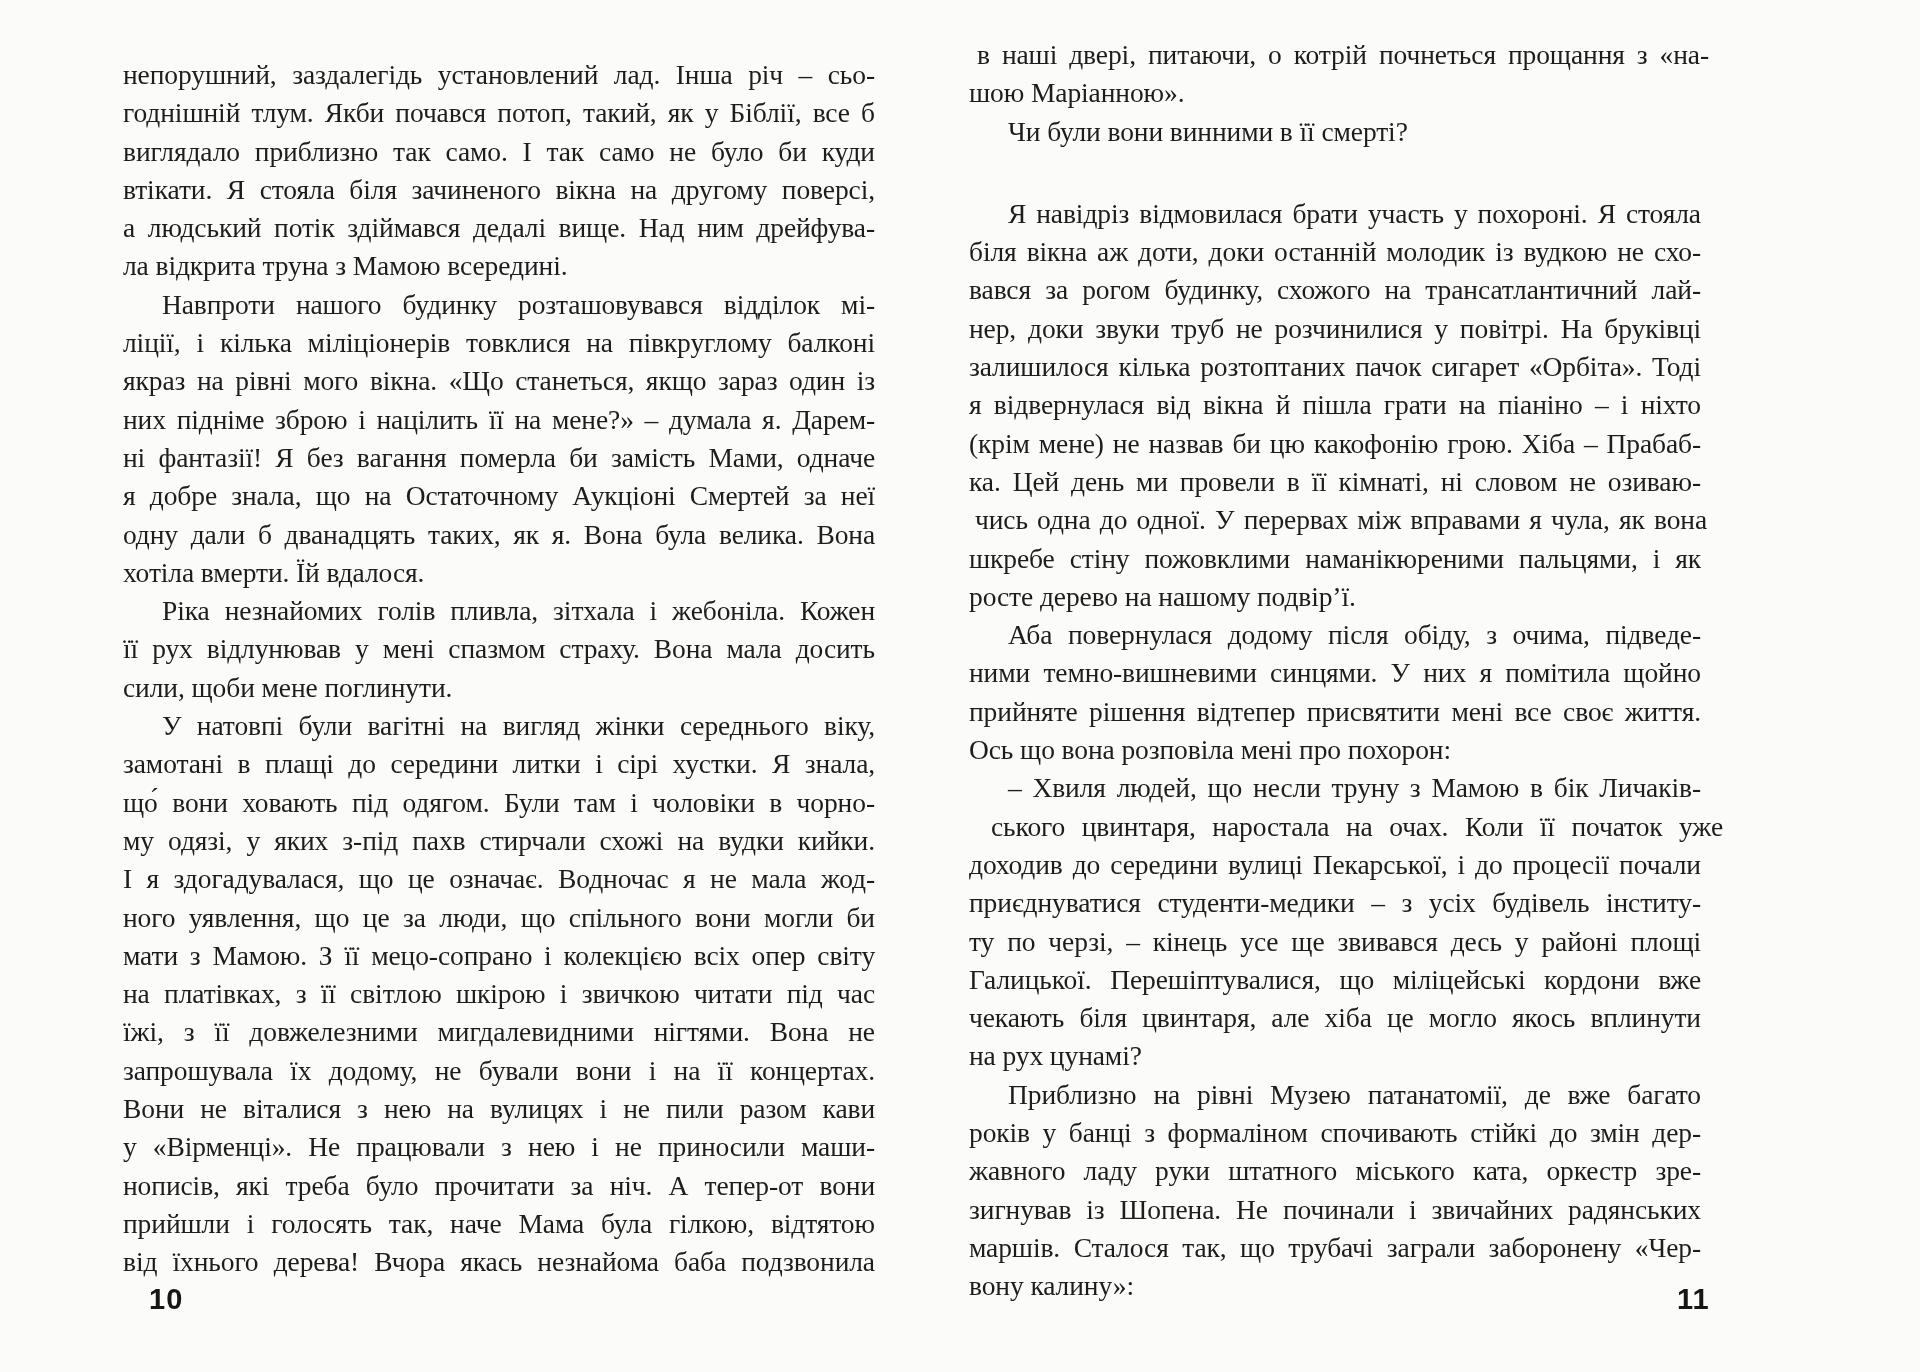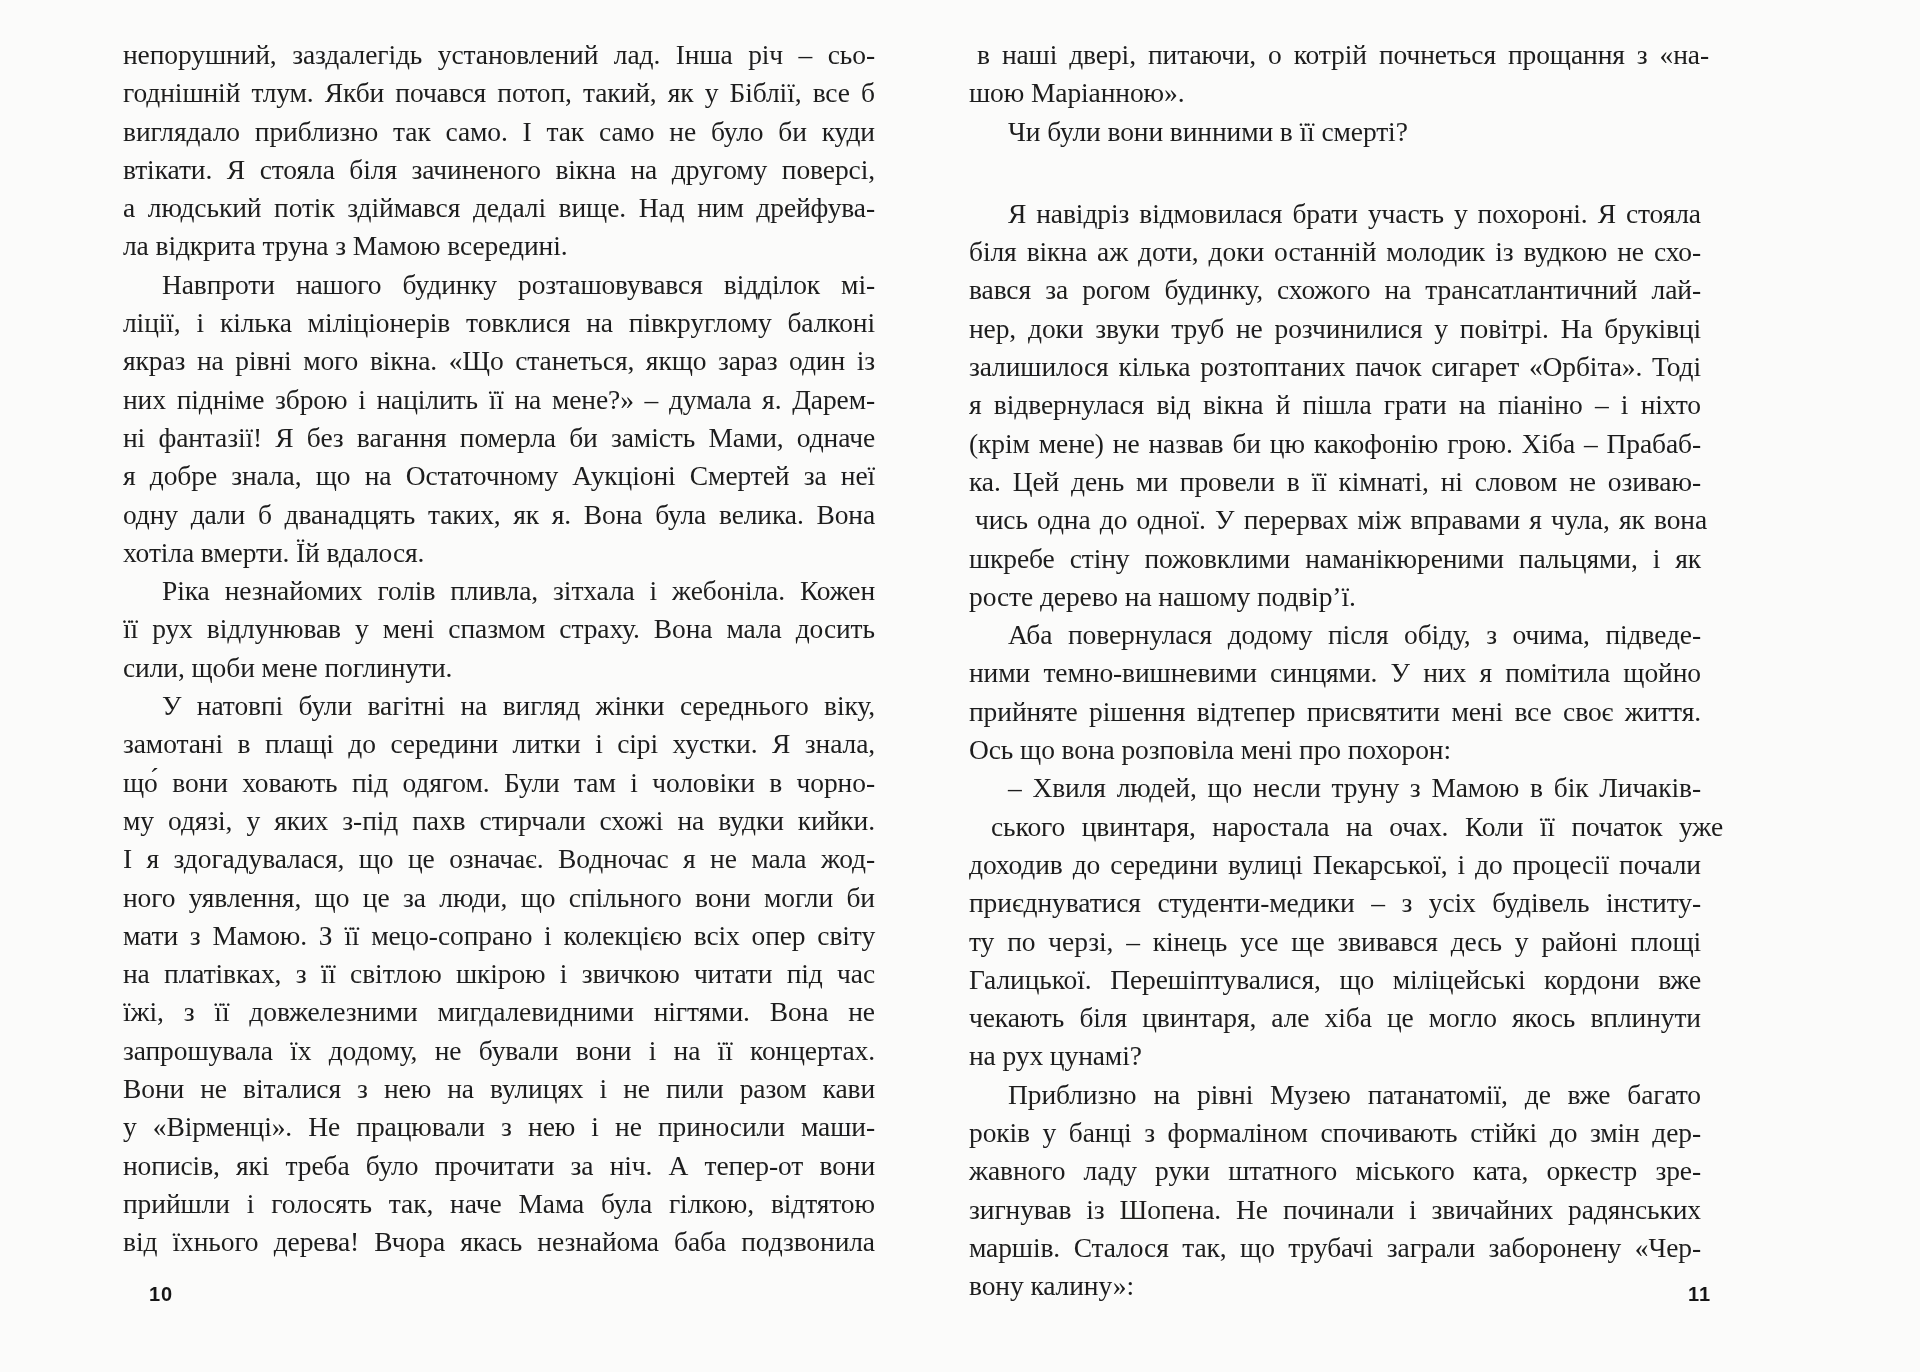--- a/index.html
+++ b/index.html
@@ -18,47 +18,48 @@
     position: absolute;
     inset: 0;
   }
   .text-block {
     position: absolute;
     top: 36px;
   }
   .text-block.left-col {
     left: 123px;
     width: 752px;
+    margin-top: 20px;
   }
   .text-block.right-col {
     left: 969px;
     width: 732px;
   }
   .line {
     font-size: 27.5px;
     line-height: 38.3px;
     color: #1d1d1d;
     white-space: nowrap;
     text-align: left;
     letter-spacing: -0.1px;
   }
   .line.para-start {
     text-indent: 39px;
   }
   .page-number {
     position: absolute;
     top: 1283px;
     font-family: "Liberation Sans", "DejaVu Sans", sans-serif;
-    font-size: 20px;
+    font-size: 29px;
     font-weight: 700;
     color: #161616;
     letter-spacing: 1px;
   }
   .page-number.num-left { left: 149px; }
-  .page-number.num-right { left: 1677px; margin-left: 11px; }
+  .page-number.num-right { left: 1677px; }
 </style>
 </head>
 <body>
 
 <div class="spread">
 
   <div>
     <div class="text-block left-col" id="left-text">
         <div class="line" style="word-spacing: 8.75px;">непорушний, заздалегідь установлений лад. Інша річ – сьо-</div>
         <div class="line" style="word-spacing: 4.4px;">годнішній тлум. Якби почався потоп, такий, як у Біблії, все б</div>

